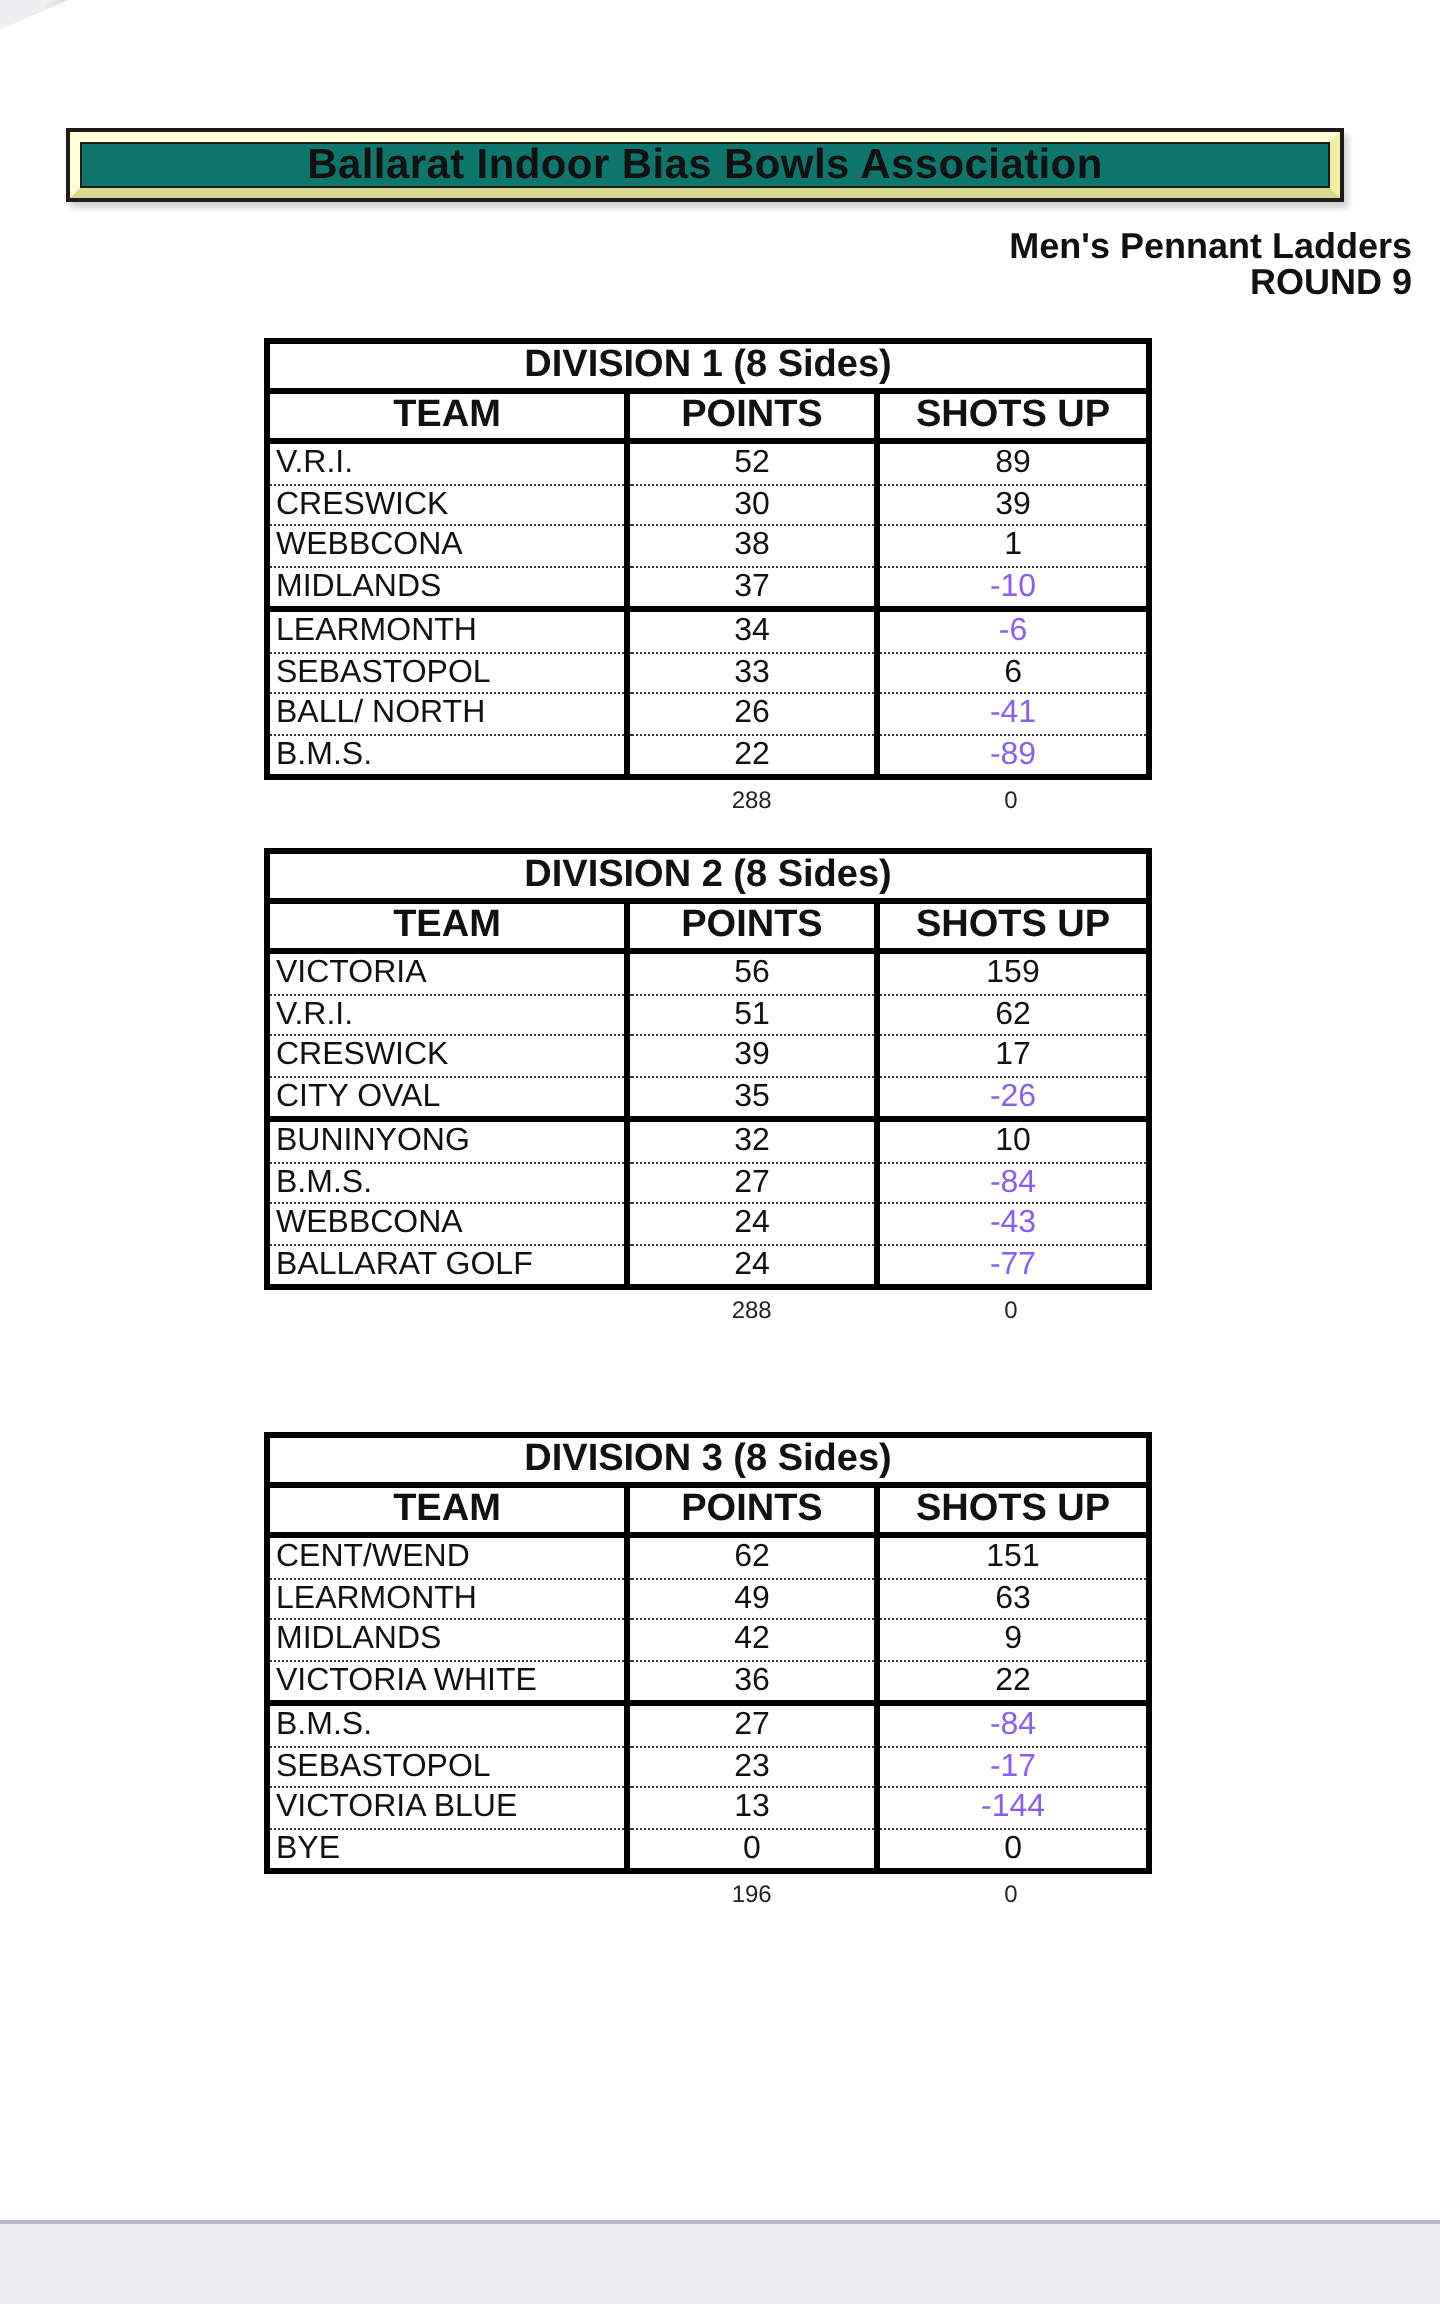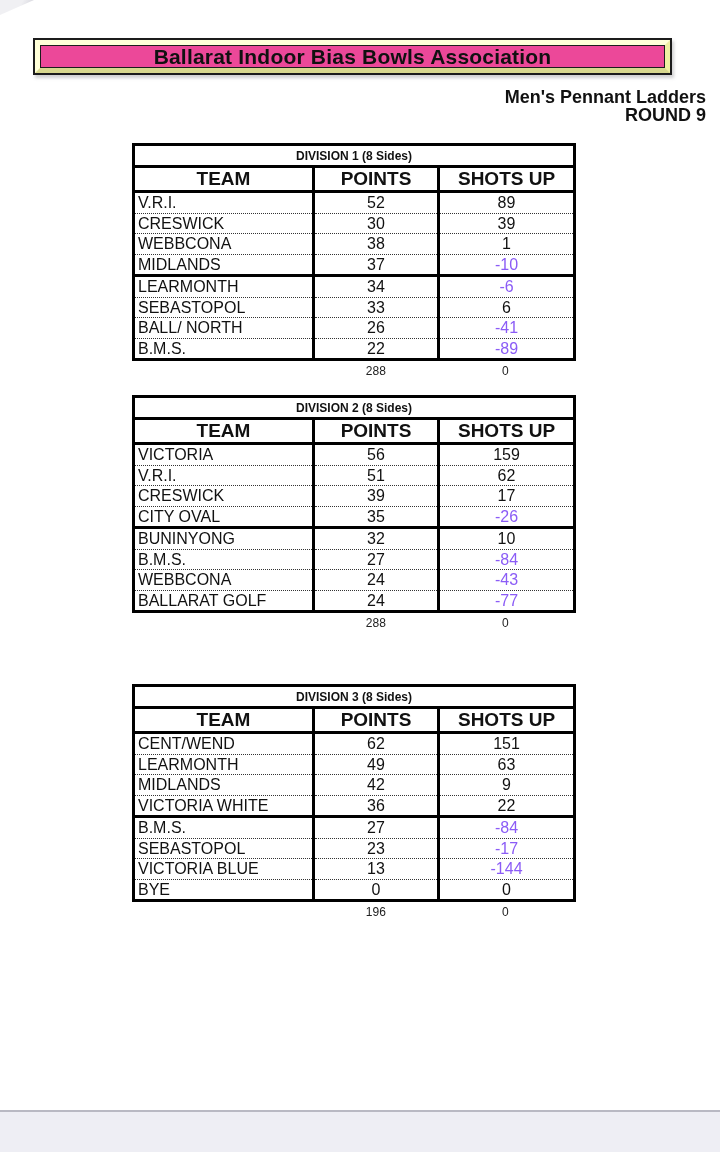--- a/index.html
+++ b/index.html
@@ -15,25 +15,25 @@
   
   .corner-fold {
     position:absolute; top:0; left:0; width:34px; height:15px;
     background:linear-gradient(118deg,#f0f0f3 55%,#c9c9d2 100%);
     clip-path:polygon(0 0,100% 0,0 100%);
   }
 
   
   .banner {
     position:relative;
-    margin:38px 0 0 33px;
+    margin:64px 0 0 33px;
     width:639px; height:37px;
     box-sizing:border-box;
     border:2px solid #1c1c1c;
-    background:#ec4899;
+    background:#0f766e;
     box-shadow:2px 3px 3px rgba(120,120,125,0.35);
     display:flex; align-items:center; justify-content:center;
   }
   .banner .bevel {
     position:absolute; inset:0;
     border:5px solid;
     border-color:#ffffd8 #efefa2 #d8d88e #ffffd8;
     box-sizing:border-box;
     pointer-events:none;
   }
@@ -70,21 +70,21 @@
     table-layout:fixed;
     width:441px;
     border:3px solid #000;
     font-size:16px;
   }
   table.ladder col.c-team  { width:180px; }
   table.ladder col.c-pts   { width:125px; }
   table.ladder col.c-shots { width:136px; }
 
   tr.div-title td {
-    height:19px; text-align:center; font-weight:bold; font-size:12px;
+    height:19px; text-align:center; font-weight:bold; font-size:19px;
     border-bottom:3px solid #000; padding:0;
   }
   tr.col-head th {
     height:18px; text-align:center; font-weight:bold; font-size:19px;
     border-bottom:3px solid #000; padding:0;
   }
   tr.col-head th + th, tbody td + td { border-left:3px solid #000; }
 
   tbody td {
     height:19.5px; padding:0; line-height:19px;

